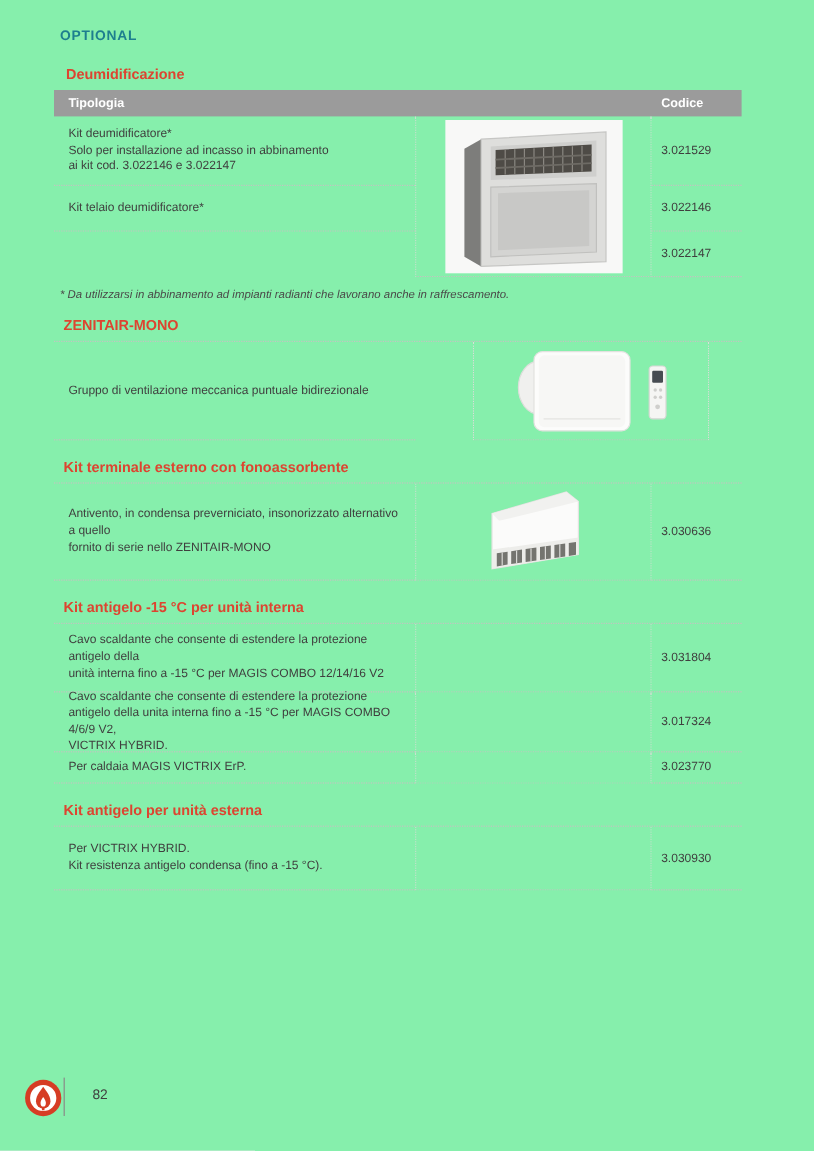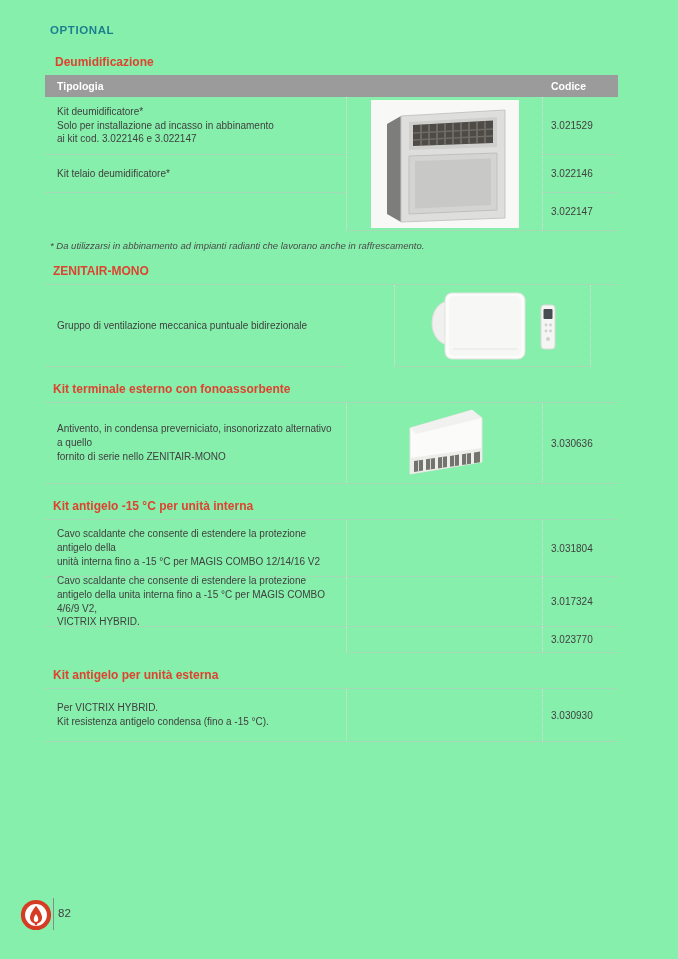--- a/index.html
+++ b/index.html
@@ -45,21 +45,21 @@
 
   .footnote {
     margin:9px 0 0 5px;
     font-size:9.5px; font-style:italic; color:#4a4a49;
   }
 
   
   .footer-logo { position:absolute; left:20px; top:899px; width:32px; height:32px; }
   .footer-divider { position:absolute; left:53px; top:898px; width:1px; height:32px; background:#8a8a88; }
   .footer-page {
-    position:absolute; left:58px; top:907px;
+    position:absolute; left:77px; top:907px;
     font-size:11.5px; color:#3f3f3e;
   }
 </style>
 </head>
 <body>
 
 <div class="page">
   <div class="content">
 
     <div class="doc-title">OPTIONAL</div>
@@ -195,20 +195,23 @@
       <div class="cell cell-desc" style="grid-column:1;grid-row:2;">
         <span>Cavo scaldante che consente di estendere la protezione
 antigelo della unita interna fino a -15 °C per MAGIS COMBO 4/6/9 V2,
 VICTRIX HYBRID.</span>
       </div>
       <div class="cell cell-img" style="grid-column:2;grid-row:2;"></div>
       <div class="cell cell-code" style="grid-column:3;grid-row:2;">
         <span>3.017324</span>
       </div>
 
+      <div class="cell cell-desc" style="grid-column:1;grid-row:3;">
+        <span>Per caldaia MAGIS VICTRIX ErP.</span>
+      </div>
       <div class="cell cell-img" style="grid-column:2;grid-row:3;"></div>
       <div class="cell cell-code" style="grid-column:3;grid-row:3;">
         <span>3.023770</span>
       </div>
     </div>
 
     <div class="section-heading">Kit antigelo per unità esterna</div>
 
     <div class="tbl no-head" style="grid-template-rows:53px;">
       <div class="cell cell-desc">

